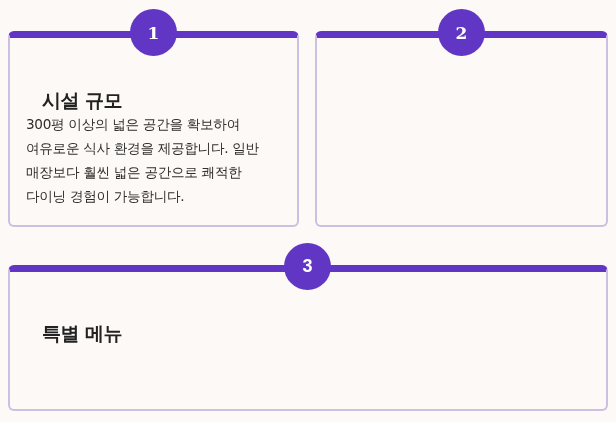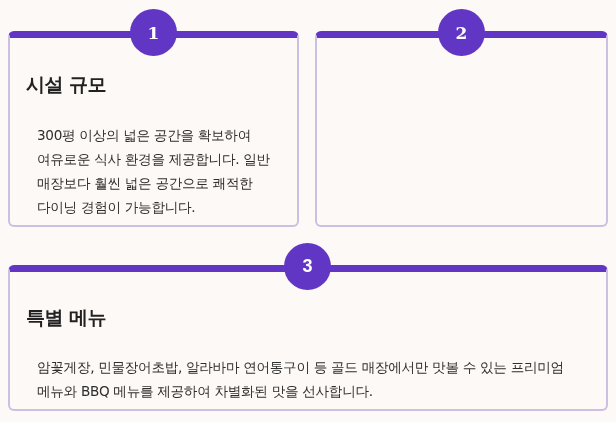--- a/index.html
+++ b/index.html
@@ -40,32 +40,32 @@
   .card-2 .badge { left: 121px; }
   .card-3 .badge { left: 274px; }
 
   .title {
     position: absolute;
     left: 16px;
     font-size: 19px;
     font-weight: bold;
     color: #222;
     letter-spacing: -0.5px;
-    margin: 0;
+    margin: 16px;
   }
   .card-1 .title, .card-2 .title { top: 34px; }
   .card-3 .title { top: 33px; }
 
   .desc {
     position: absolute;
     left: 16px; right: 14px;
     font-size: 13.6px;
     line-height: 24px;
     color: #2e2e2e;
-    margin: 11px;
+    margin: 0;
     letter-spacing: -0.3px;
     word-break: keep-all;
   }
   .card-1 .desc, .card-2 .desc { top: 74px; }
   .card-3 .desc { top: 72px; }
 </style>
 </head>
 <body>
 
 <div class="card card-1">
@@ -74,14 +74,13 @@
   <p class="desc">300평 이상의 넓은 공간을 확보하여 여유로운 식사 환경을 제공합니다. 일반 매장보다 훨씬 넓은 공간으로 쾌적한 다이닝 경험이 가능합니다.</p>
 </div>
 
 <div class="card card-2">
   <div class="badge serif">2</div>
 </div>
 
 <div class="card card-3">
   <div class="badge sans">3</div>
   <h3 class="title">특별 메뉴</h3>
-  <p class="desc">암꽃게장, 민물장어초밥, 알라바마 연어통구이 등 골드 매장에서만 맛볼 수 있는 프리미엄 메뉴와 BBQ 메뉴를 제공하여 차별화된 맛을 선사합니다.</p>
 </div>
 
 </body></html>

